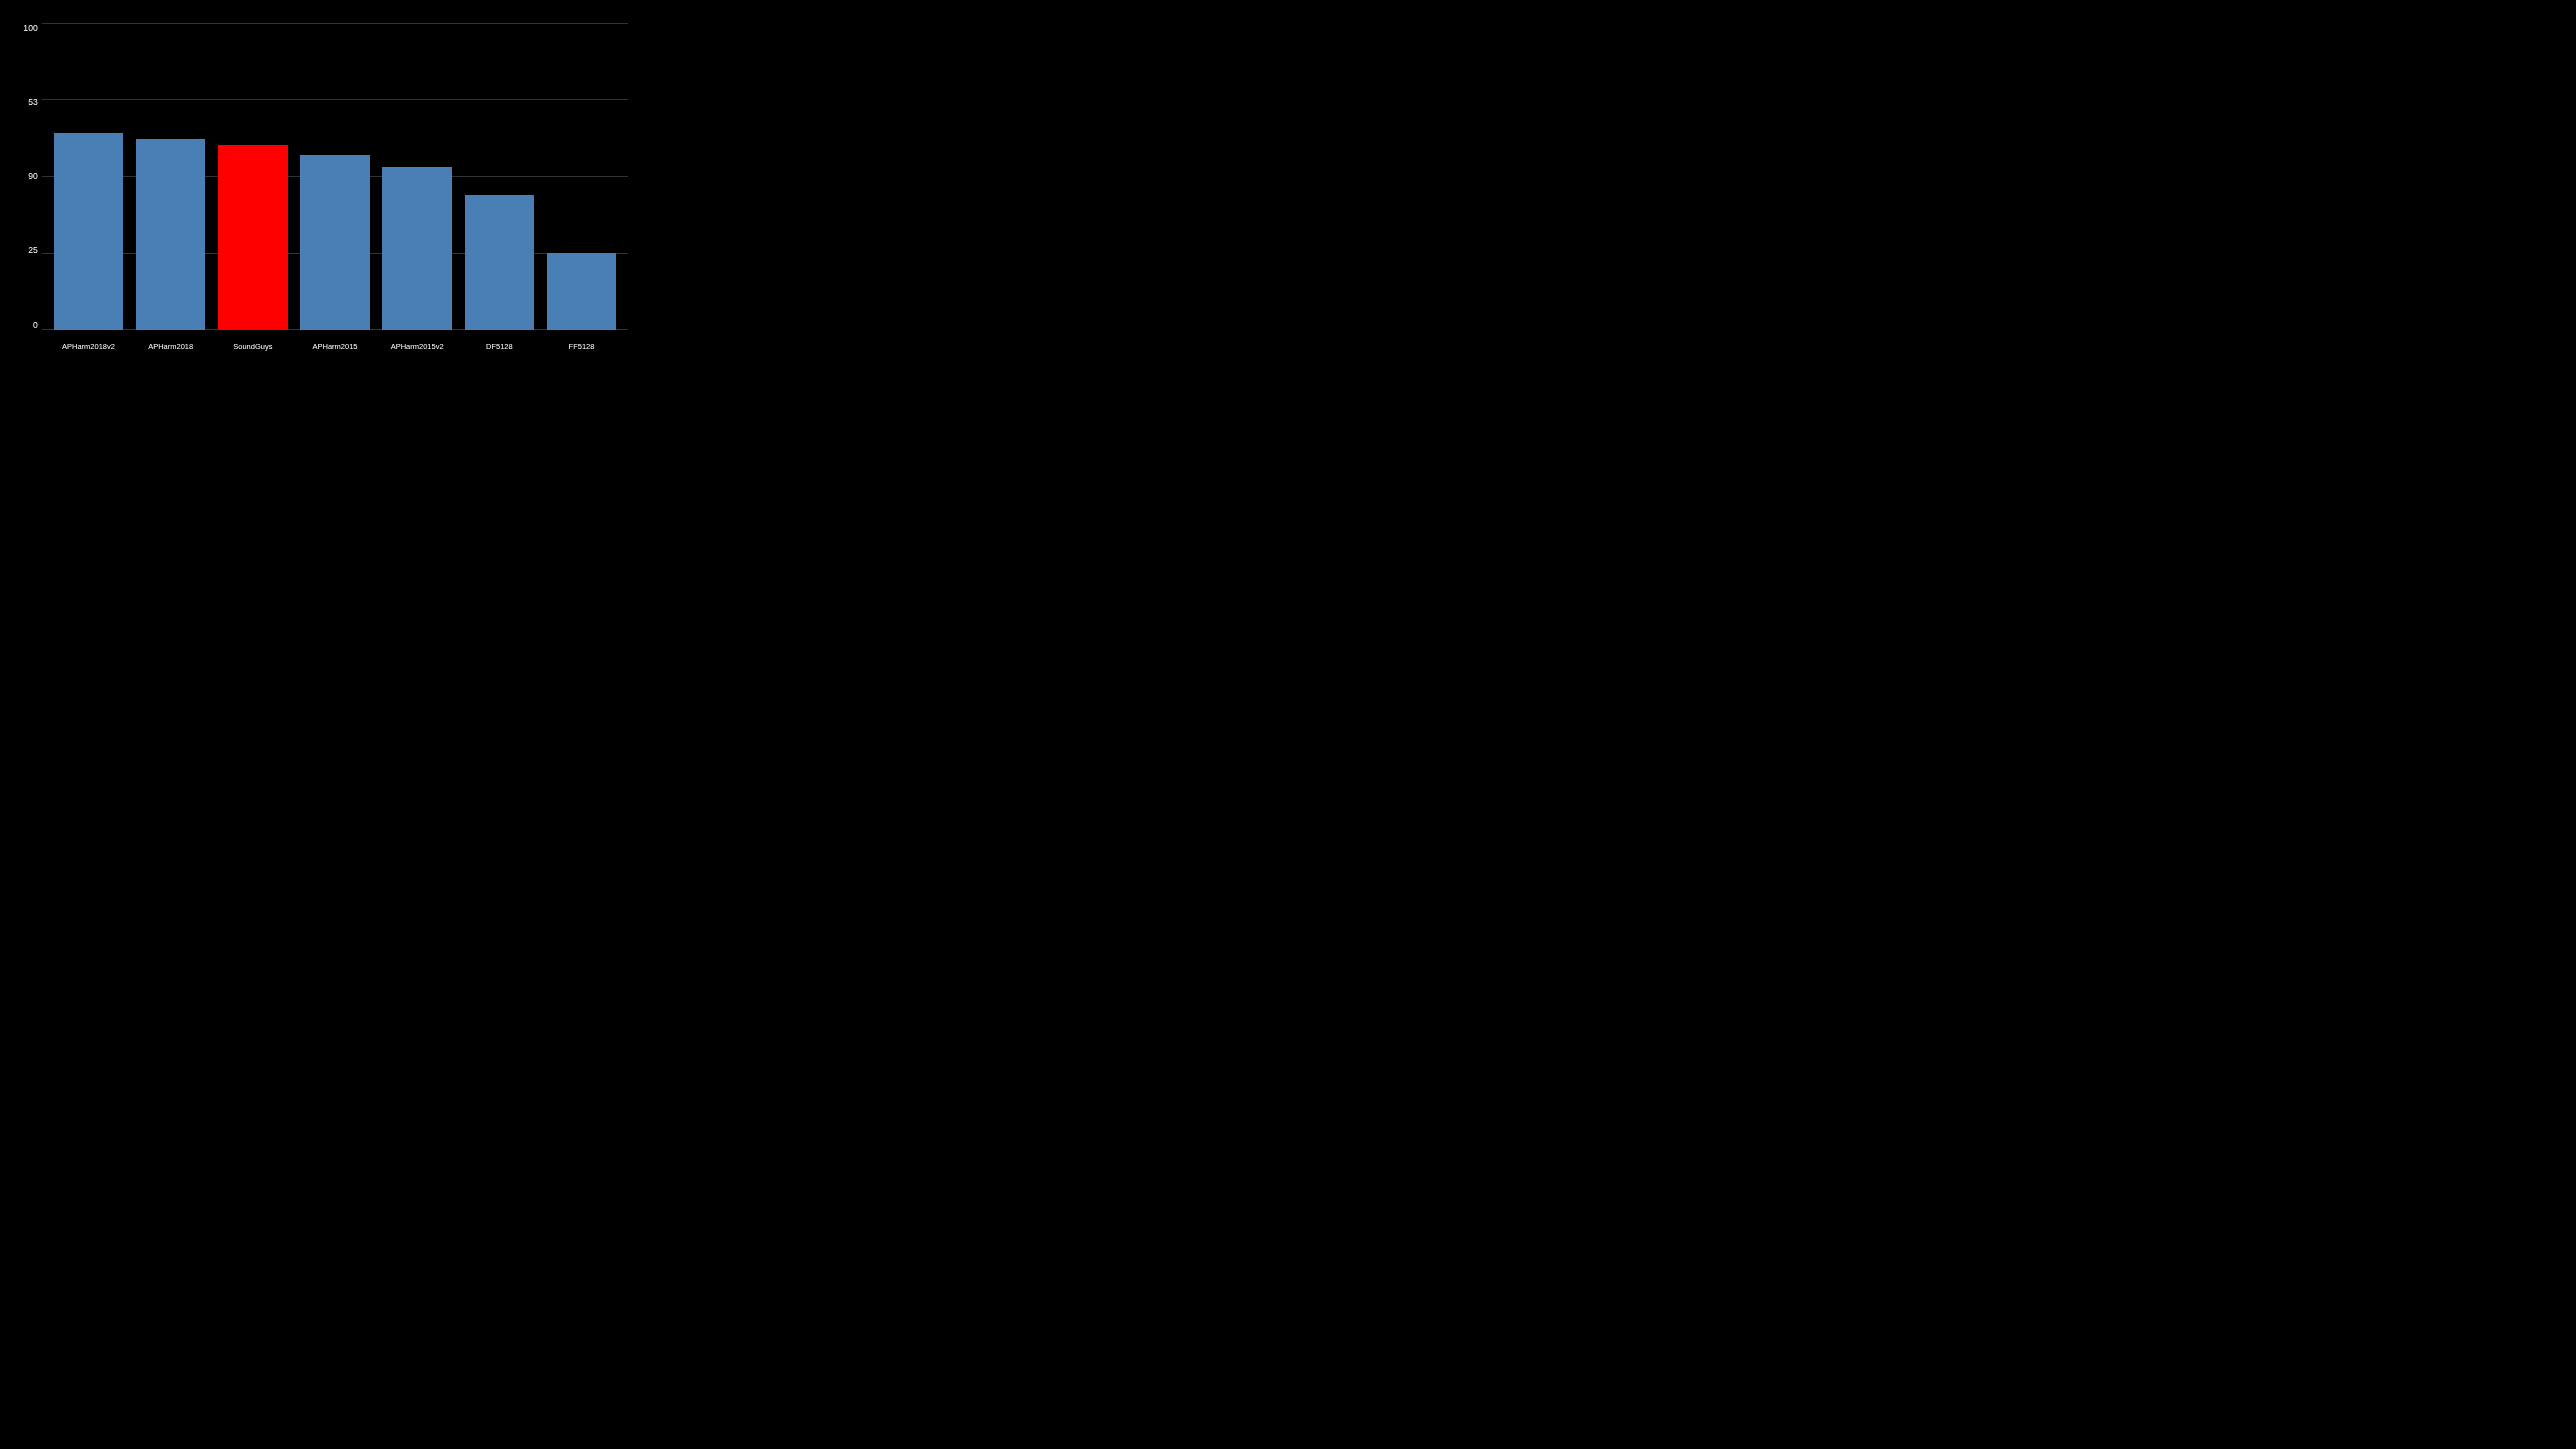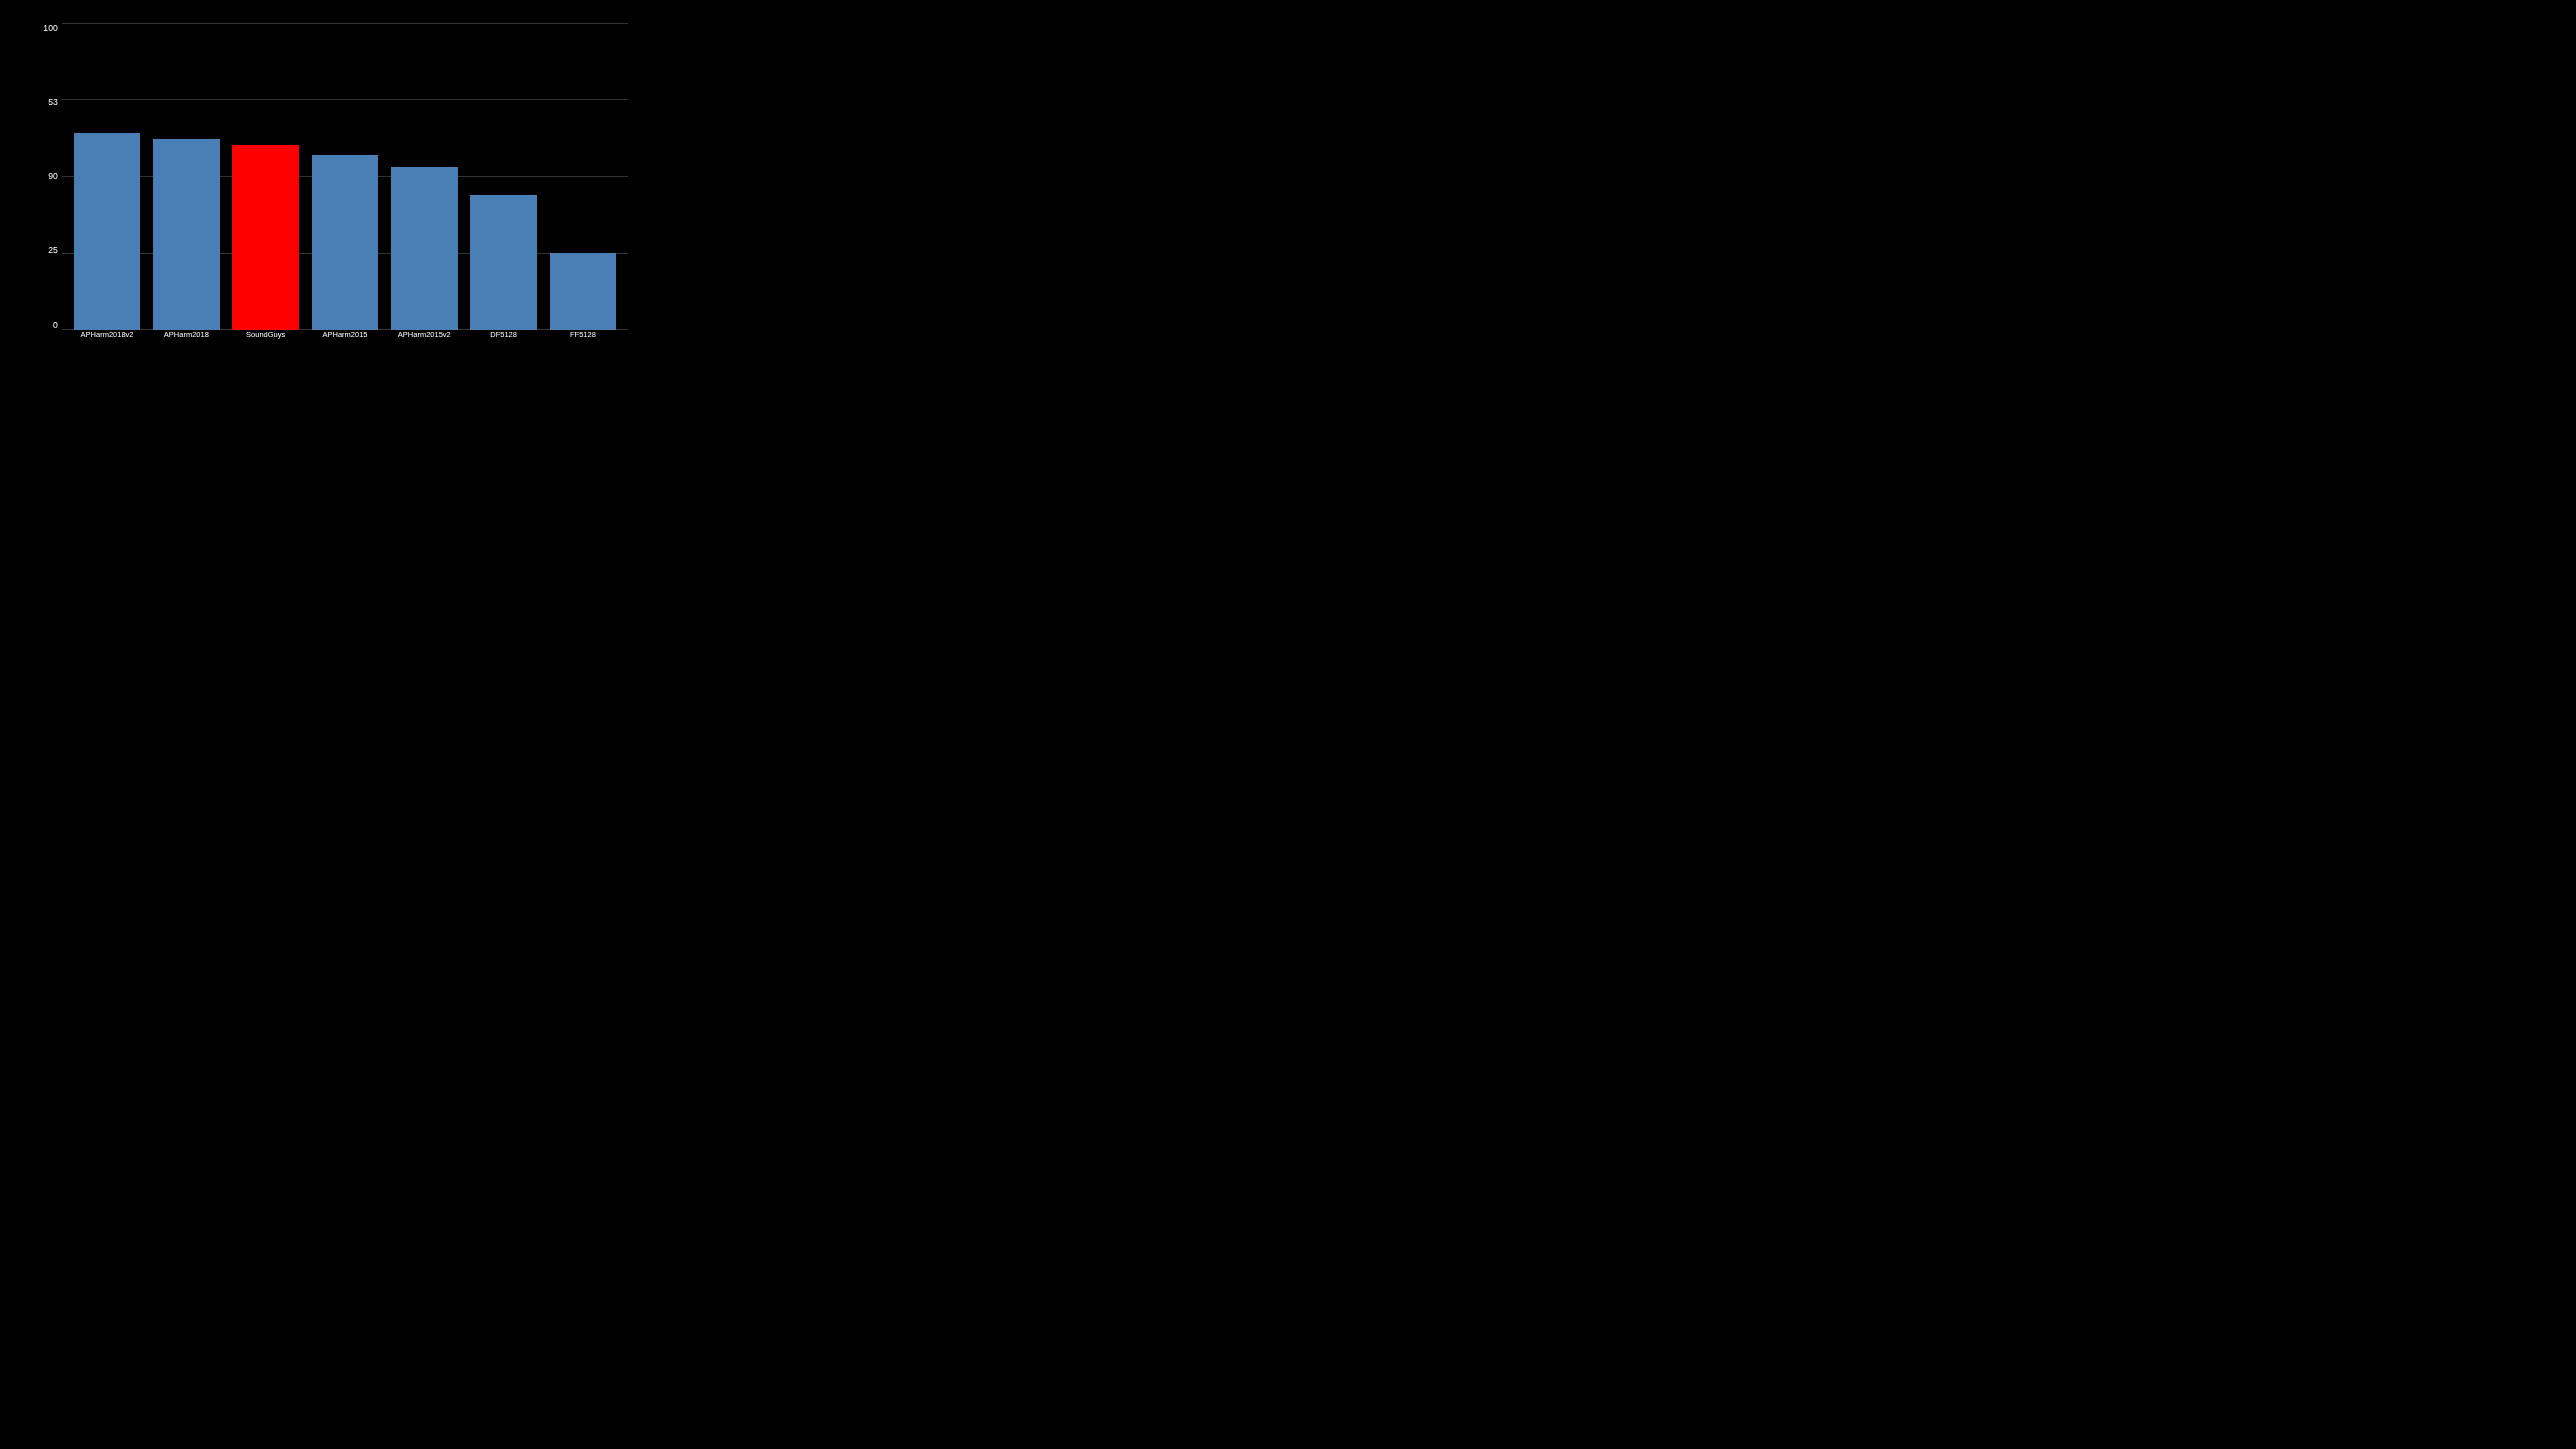--- a/index.html
+++ b/index.html
@@ -35,21 +35,20 @@
       font-weight: bold;
       color: #fff;
       margin-bottom: 9.7px;
     }
 
     .chart-area {
       flex: 1;
       display: flex;
       flex-direction: row;
       position: relative;
-      margin-left: 20px;
     }
 
     .y-axis {
       width: 26px;
       display: flex;
       flex-direction: column;
       justify-content: space-between;
       align-items: flex-end;
       padding-bottom: 21.5px;
       padding-top: 0px;
@@ -126,21 +125,21 @@
     .x-labels {
       height: 21.5px;
       display: flex;
       flex-direction: row;
       padding: 0 5.4px;
     }
 
     .x-label-group {
       flex: 1;
       display: flex;
-      align-items: flex-start;
+      align-items: flex-end;
       justify-content: center;
       padding: 0 6.4px;
     }
 
     .x-label {
       font-size: 7.5px;
       color: #fff;
       text-align: center;
       white-space: nowrap;
     }

